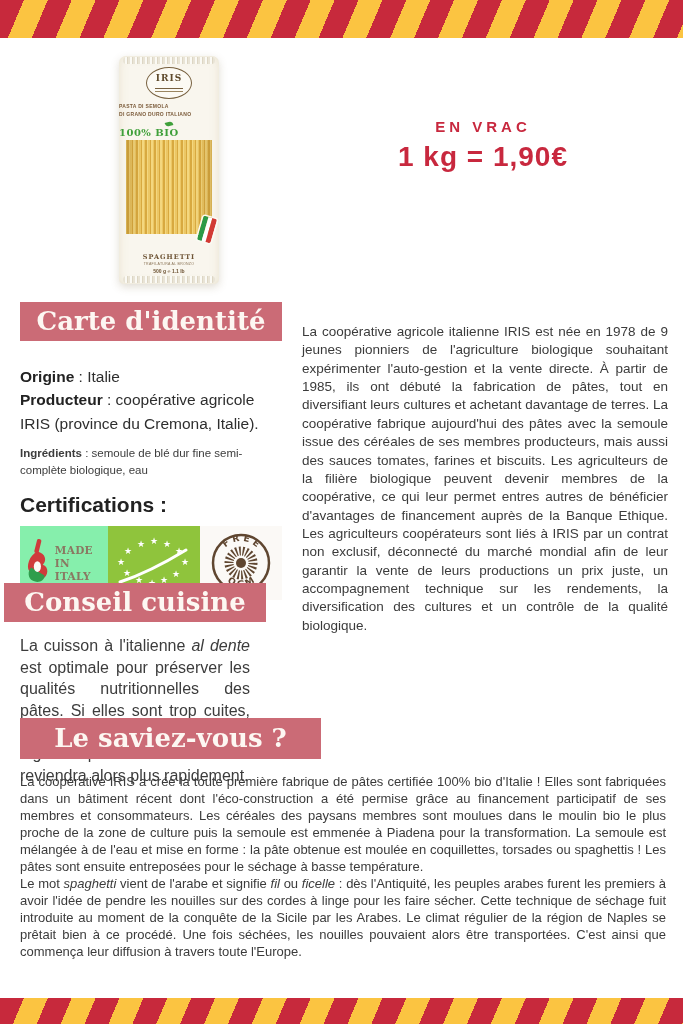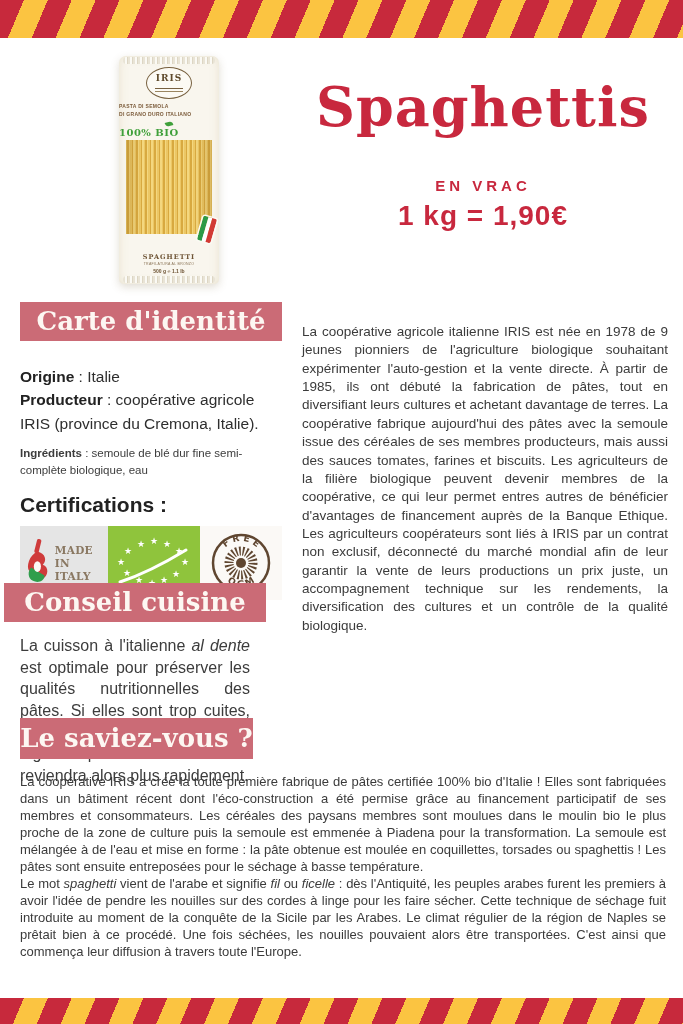--- a/index.html
+++ b/index.html
@@ -66,32 +66,32 @@
   .pb-weight{font-size:5px; color:#6d5334; margin-top:2px; font-weight:bold;}
 
   
   .bar{
     background:var(--rose,#CB6B76); color:#fdf7f2; text-align:center;
     font-family:"DejaVu Serif", serif; font-weight:bold;
   }
   .bar span{display:inline-block;}
   .bar-left{width:262px; height:39px; line-height:39px; font-size:26px;}
   .bar-right{width:366px; height:39px; line-height:39px; font-size:27px;}
-  .bar-wide{width:233px; height:41px; line-height:41px; font-size:26px;}
+  .bar-wide{width:301px; height:41px; line-height:41px; font-size:26px;}
 
   
   .col-identity{position:absolute; left:20px; top:302px; width:262px;}
   .id-main{margin:24px 0 0; font-size:15.5px; line-height:1.5; color:#2e2e2e;}
   .id-main strong{font-weight:bold; color:#222;}
   .ingredients{margin:10px 0 0; font-size:11.5px; line-height:1.5; color:#3c3c3c;}
   .ingredients strong{font-weight:bold;}
   .cert-label{margin:14px 0 0; font-size:21px; font-weight:bold; color:#222;}
   .logos{margin-top:9px; display:flex; align-items:stretch; height:74px;}
   .logo{box-sizing:border-box;}
-  .logo-mii{width:88px; background:#e5e5e5; display:flex; align-items:center; justify-content:center; gap:4px; padding:4px;}
+  .logo-mii{width:88px; background:#86efac; display:flex; align-items:center; justify-content:center; gap:4px; padding:4px;}
   .mii-text{font-family:"DejaVu Serif", serif; font-weight:bold; font-size:10.5px; color:#8a7862; line-height:1.25; letter-spacing:.3px;}
   .logo-eu{width:92px; background:var(--eu-green,#8FC43C); display:flex; align-items:center; justify-content:center;}
   .logo-ogm{width:82px; background:#fbf9f6; display:flex; align-items:center; justify-content:center;}
 
   
   .col-conseil{position:absolute; left:4px; top:583px; width:262px;}
   .conseil-text{margin:13px 16px 0; font-size:16px; line-height:1.35; text-align:justify; color:#3c3c3c;}
 
   
   .col-right{position:absolute; left:302px; top:302px; width:366px;}
@@ -134,21 +134,20 @@
       <div class="pkg-label-bottom">
         <div class="pb-name">SPAGHETTI</div>
         <div class="pb-sub">TRAFILATURA AL BRONZO</div>
         <div class="pb-weight">500 g ℮ 1.1 lb</div>
       </div>
       <div class="pkg-crimp bottom"></div>
     </div>
   </div>
 
   <div class="header-right">
-    <h1 class="title">Spaghettis</h1>
     <div class="bulk">EN VRAC</div>
     <div class="price">1 kg = 1,90€</div>
   </div>
 
   <section class="col-identity">
     <div class="bar bar-left">
       <span>Carte d'identité</span>
     </div>
     <p class="id-main">
       <strong>Origine</strong><span> : Italie</span><br>

